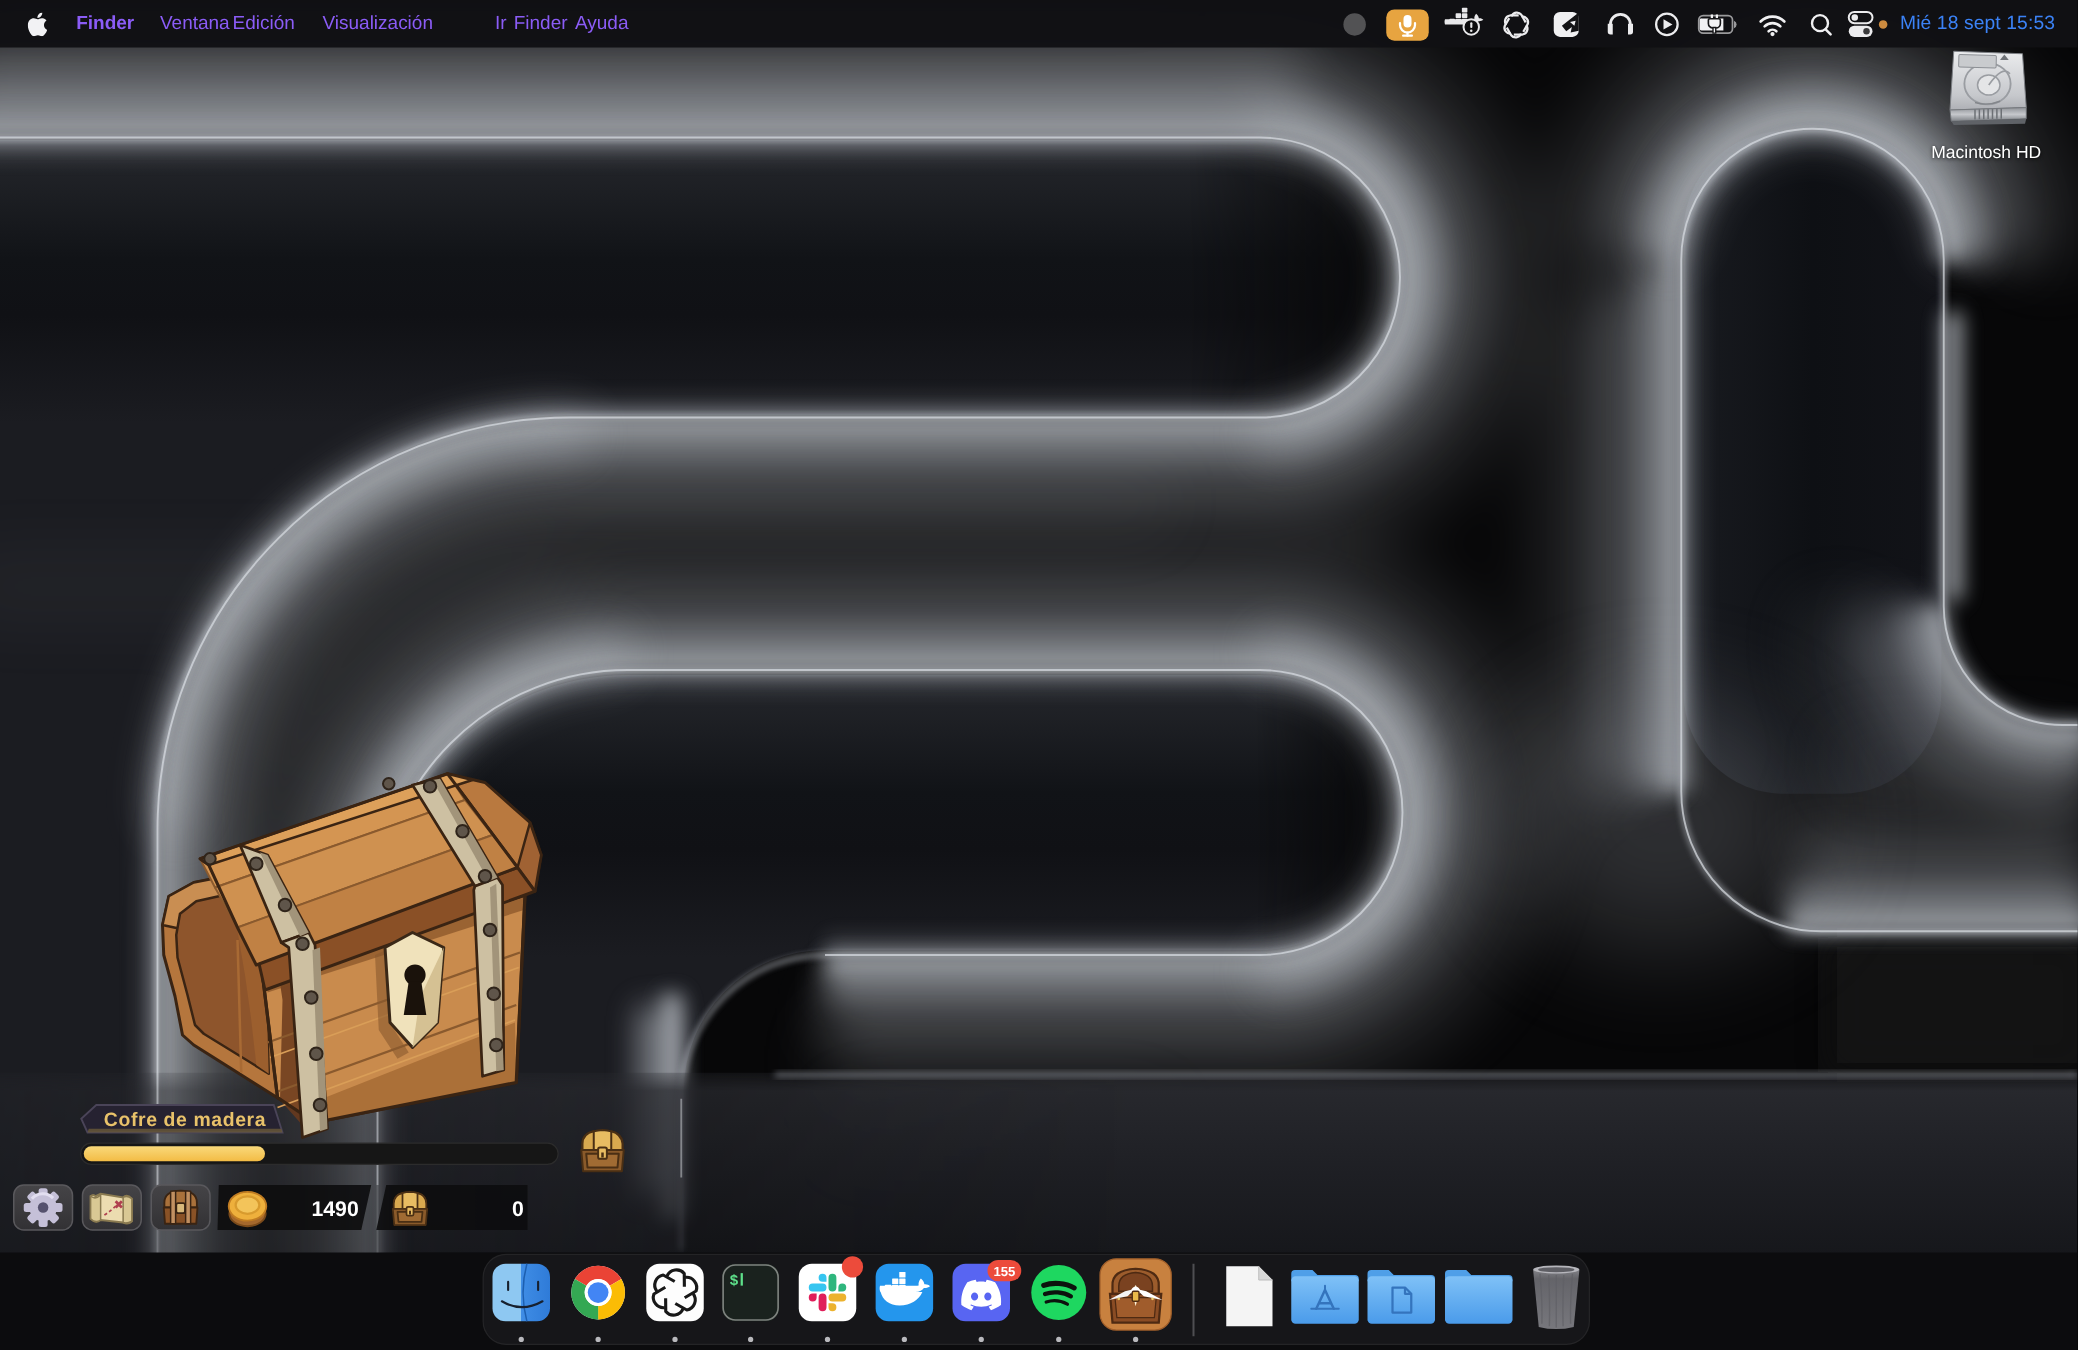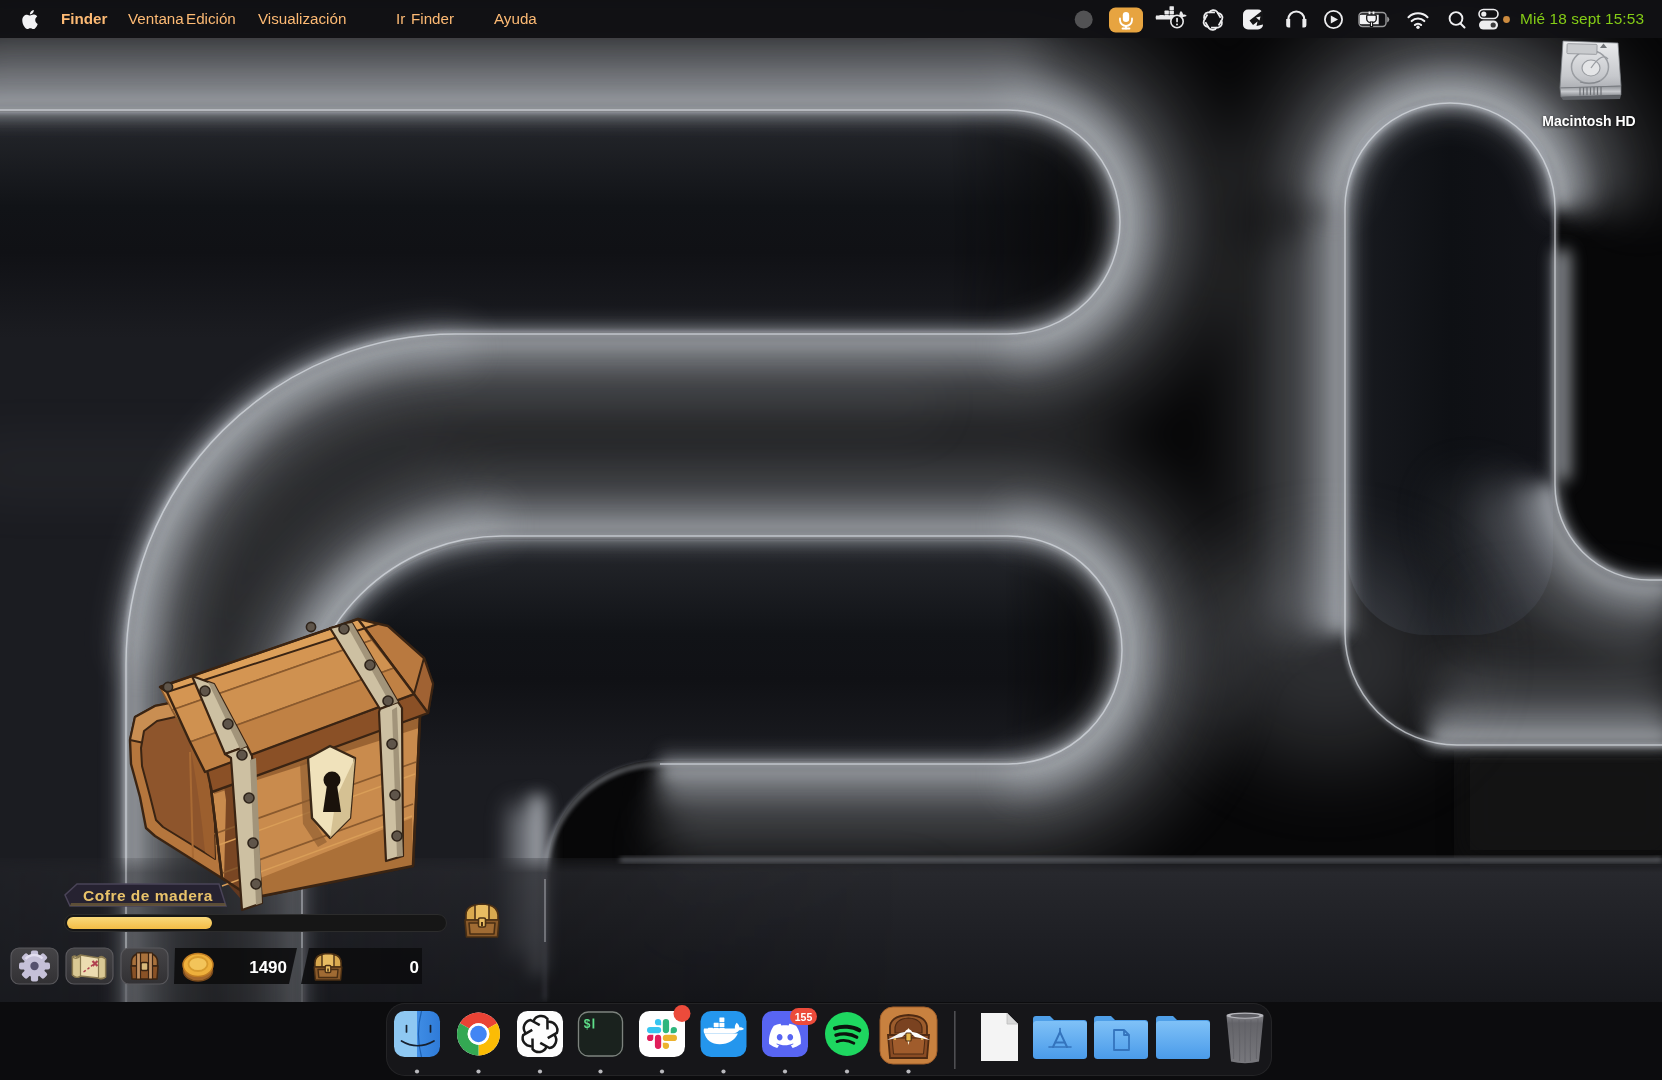--- a/index.html
+++ b/index.html
@@ -172,28 +172,28 @@
     <path d="M 126 858 V 972"></path>
     <path d="M 545 879 V 942"></path>
   </g>
   <rect x="0" y="1002" width="1662" height="78" fill="#0c0c0e"></rect>
 </svg>
 
 <div class="abs" style="left:0;top:0;width:1662px;height:38px;background:rgba(17,17,20,0.97)"></div>
 <svg class="abs" style="left:22px;top:10px" width="16" height="19" viewBox="0 0 814 1000">
   <path fill="#f2f2f4" d="M788.1 340.9c-5.8 4.5-108.2 62.2-108.2 190.5 0 148.4 130.3 200.9 134.2 202.2-.6 3.2-20.7 71.9-68.7 141.9-42.8 61.6-87.5 123.1-155.5 123.1s-85.5-39.5-164-39.5c-76.5 0-103.7 40.8-165.9 40.8s-105.6-57-155.5-127C46.7 790.7 0 663 0 541.8c0-194.4 126.4-297.5 250.8-297.5 66.1 0 121.2 43.4 162.7 43.4 39.5 0 101.1-46 176.3-46 28.5 0 130.9 2.6 198.3 99.2zm-234-181.5c31.1-36.9 53.1-88.1 53.1-139.3 0-7.1-.6-14.3-1.9-20.1-50.6 1.9-110.8 33.7-147.1 75.8-28.5 32.4-55.1 83.6-55.1 135.5 0 7.8 1.3 15.6 1.9 18.1 3.2.6 8.4 1.3 13.6 1.3 45.4 0 102.5-30.4 135.5-71.3z"></path>
 </svg>
-<div class="abs" style="top:0;height:38px;left:0;width:1100px;color:#fdba74;font-size:15.2px;line-height:38px">
+<div class="abs" style="top:0;height:38px;left:0;width:1100px;color:#8b5cf6;font-size:15.2px;line-height:38px">
   <span class="abs" style="left:61px;font-weight:bold">Finder</span>
   <span class="abs" style="left:128px">Ventana</span>
   <span class="abs" style="left:186px">Edición</span>
   <span class="abs" style="left:258px">Visualización</span>
   <span class="abs" style="left:396px">Ir</span>
   <span class="abs" style="left:411px">Finder</span>
-  <span class="abs" style="left:494px">Ayuda</span>
+  <span class="abs" style="left:460px">Ayuda</span>
 </div>
 <svg class="abs" style="left:1070px;top:0" width="450" height="38" viewBox="0 0 450 38">
 
   <circle cx="13.7" cy="19.5" r="9" fill="#525254"></circle>
 
   <rect x="39" y="7.5" width="34" height="25" rx="6.5" fill="#e7a440"></rect>
   <g stroke="#fff" fill="none" stroke-width="1.8" stroke-linecap="round">
     <rect x="52.8" y="12" width="6.4" height="10" rx="3.2" fill="#fff" stroke="none"></rect>
     <path d="M 50 18.5 v 1.5 a 6 6 0 0 0 12 0 v -1.5"></path>
     <path d="M 56 26 v 2.5"></path>
@@ -268,21 +268,21 @@
 
   <g>
     <rect x="409" y="9.5" width="19" height="9" rx="4.5" stroke="#ececee" stroke-width="1.6" fill="none"></rect>
     <circle cx="413.8" cy="14" r="2.6" fill="#ececee"></circle>
     <rect x="409" y="20.5" width="19" height="9" rx="4.5" fill="#ececee"></rect>
     <circle cx="423.2" cy="25" r="2.6" fill="#3a3a3c"></circle>
   </g>
 
   <circle cx="436.5" cy="19.5" r="3.4" fill="#cd8b3f"></circle>
 </svg>
-<div class="abs" style="left:1520px;top:0;height:38px;line-height:38px;color:#84cc16;font-size:15.4px;letter-spacing:0.1px">Mié 18 sept 15:53</div>
+<div class="abs" style="left:1520px;top:0;height:38px;line-height:38px;color:#3b82f6;font-size:15.4px;letter-spacing:0.1px">Mié 18 sept 15:53</div>
 
 <svg class="abs" style="left:1556px;top:40px" width="66" height="64" viewBox="0 0 66 64">
   <defs>
     <linearGradient id="hdtop" x1="0" y1="0" x2="0" y2="1">
       <stop offset="0" stop-color="#ebecee"></stop>
           <stop offset="0.75" stop-color="#c6c8cc"></stop>
           <stop offset="1" stop-color="#aeb0b5"></stop>
     </linearGradient>
     <linearGradient id="hdside" x1="0" y1="0" x2="0" y2="1">
       <stop offset="0" stop-color="#8f9297"></stop>
@@ -302,21 +302,21 @@
   <g stroke="#6d7075" stroke-width="1.2">
     <path d="M 24 47.5 v 8"></path>
         <path d="M 27.5 47.4 v 8"></path>
         <path d="M 31 47.3 v 8"></path>
         <path d="M 34.5 47.2 v 8"></path>
         <path d="M 38 47.1 v 8"></path>
         <path d="M 41.5 47 v 8"></path>
         <path d="M 45 46.9 v 8"></path>
   </g>
 </svg>
-<div class="abs" style="left:1523px;top:113px;width:132px;text-align:center;color:#fff;font-size:14px;font-weight:bold;text-shadow:0 1px 3px rgba(0,0,0,0.9)">Macintosh HD</div>
+<div class="abs" style="left:1523px;top:113px;width:132px;text-align:center;color:#fff;font-size:14px;font-weight:normal;text-shadow:0 1px 3px rgba(0,0,0,0.9)">Macintosh HD</div>
 
 <svg class="abs" style="left:110px;top:600px" width="340" height="320" viewBox="0 0 340 320">
   <g transform="translate(-110,-600)">
 
     <g stroke="#3a2413" stroke-width="2.4" stroke-linejoin="round">
       <path d="M 191 699 L 155 706 L 135 717 L 130 740 L 131 764 L 140 797 L 146 828 L 155 836 L 228 882 L 226 800 L 217 744 L 205 705 Z" fill="#b5763d"></path>
       <path d="M 191 699 L 155 706 L 135 717 L 130 740 L 144 743 L 161 722 L 196 714 L 205 710 L 205 705 Z" fill="#c98e52" stroke-width="2"></path>
       <path d="M 184 715 L 157 721 L 144 731 L 141 748 L 142 766 L 150 796 L 156 820 L 163 827 L 215 859 L 213 790 L 205 748 L 196 717 Z" fill="#8e552c" stroke-width="2"></path>
       <path d="M 190 752 L 193 858" fill="none" stroke="#a86a34" stroke-width="2"></path>
       <path d="M 184 715 L 196 717 L 205 748 L 213 790 L 215 859 L 205 852 Q 198 780 184 715 Z" fill="#9c5f2e" stroke="none"></path>

